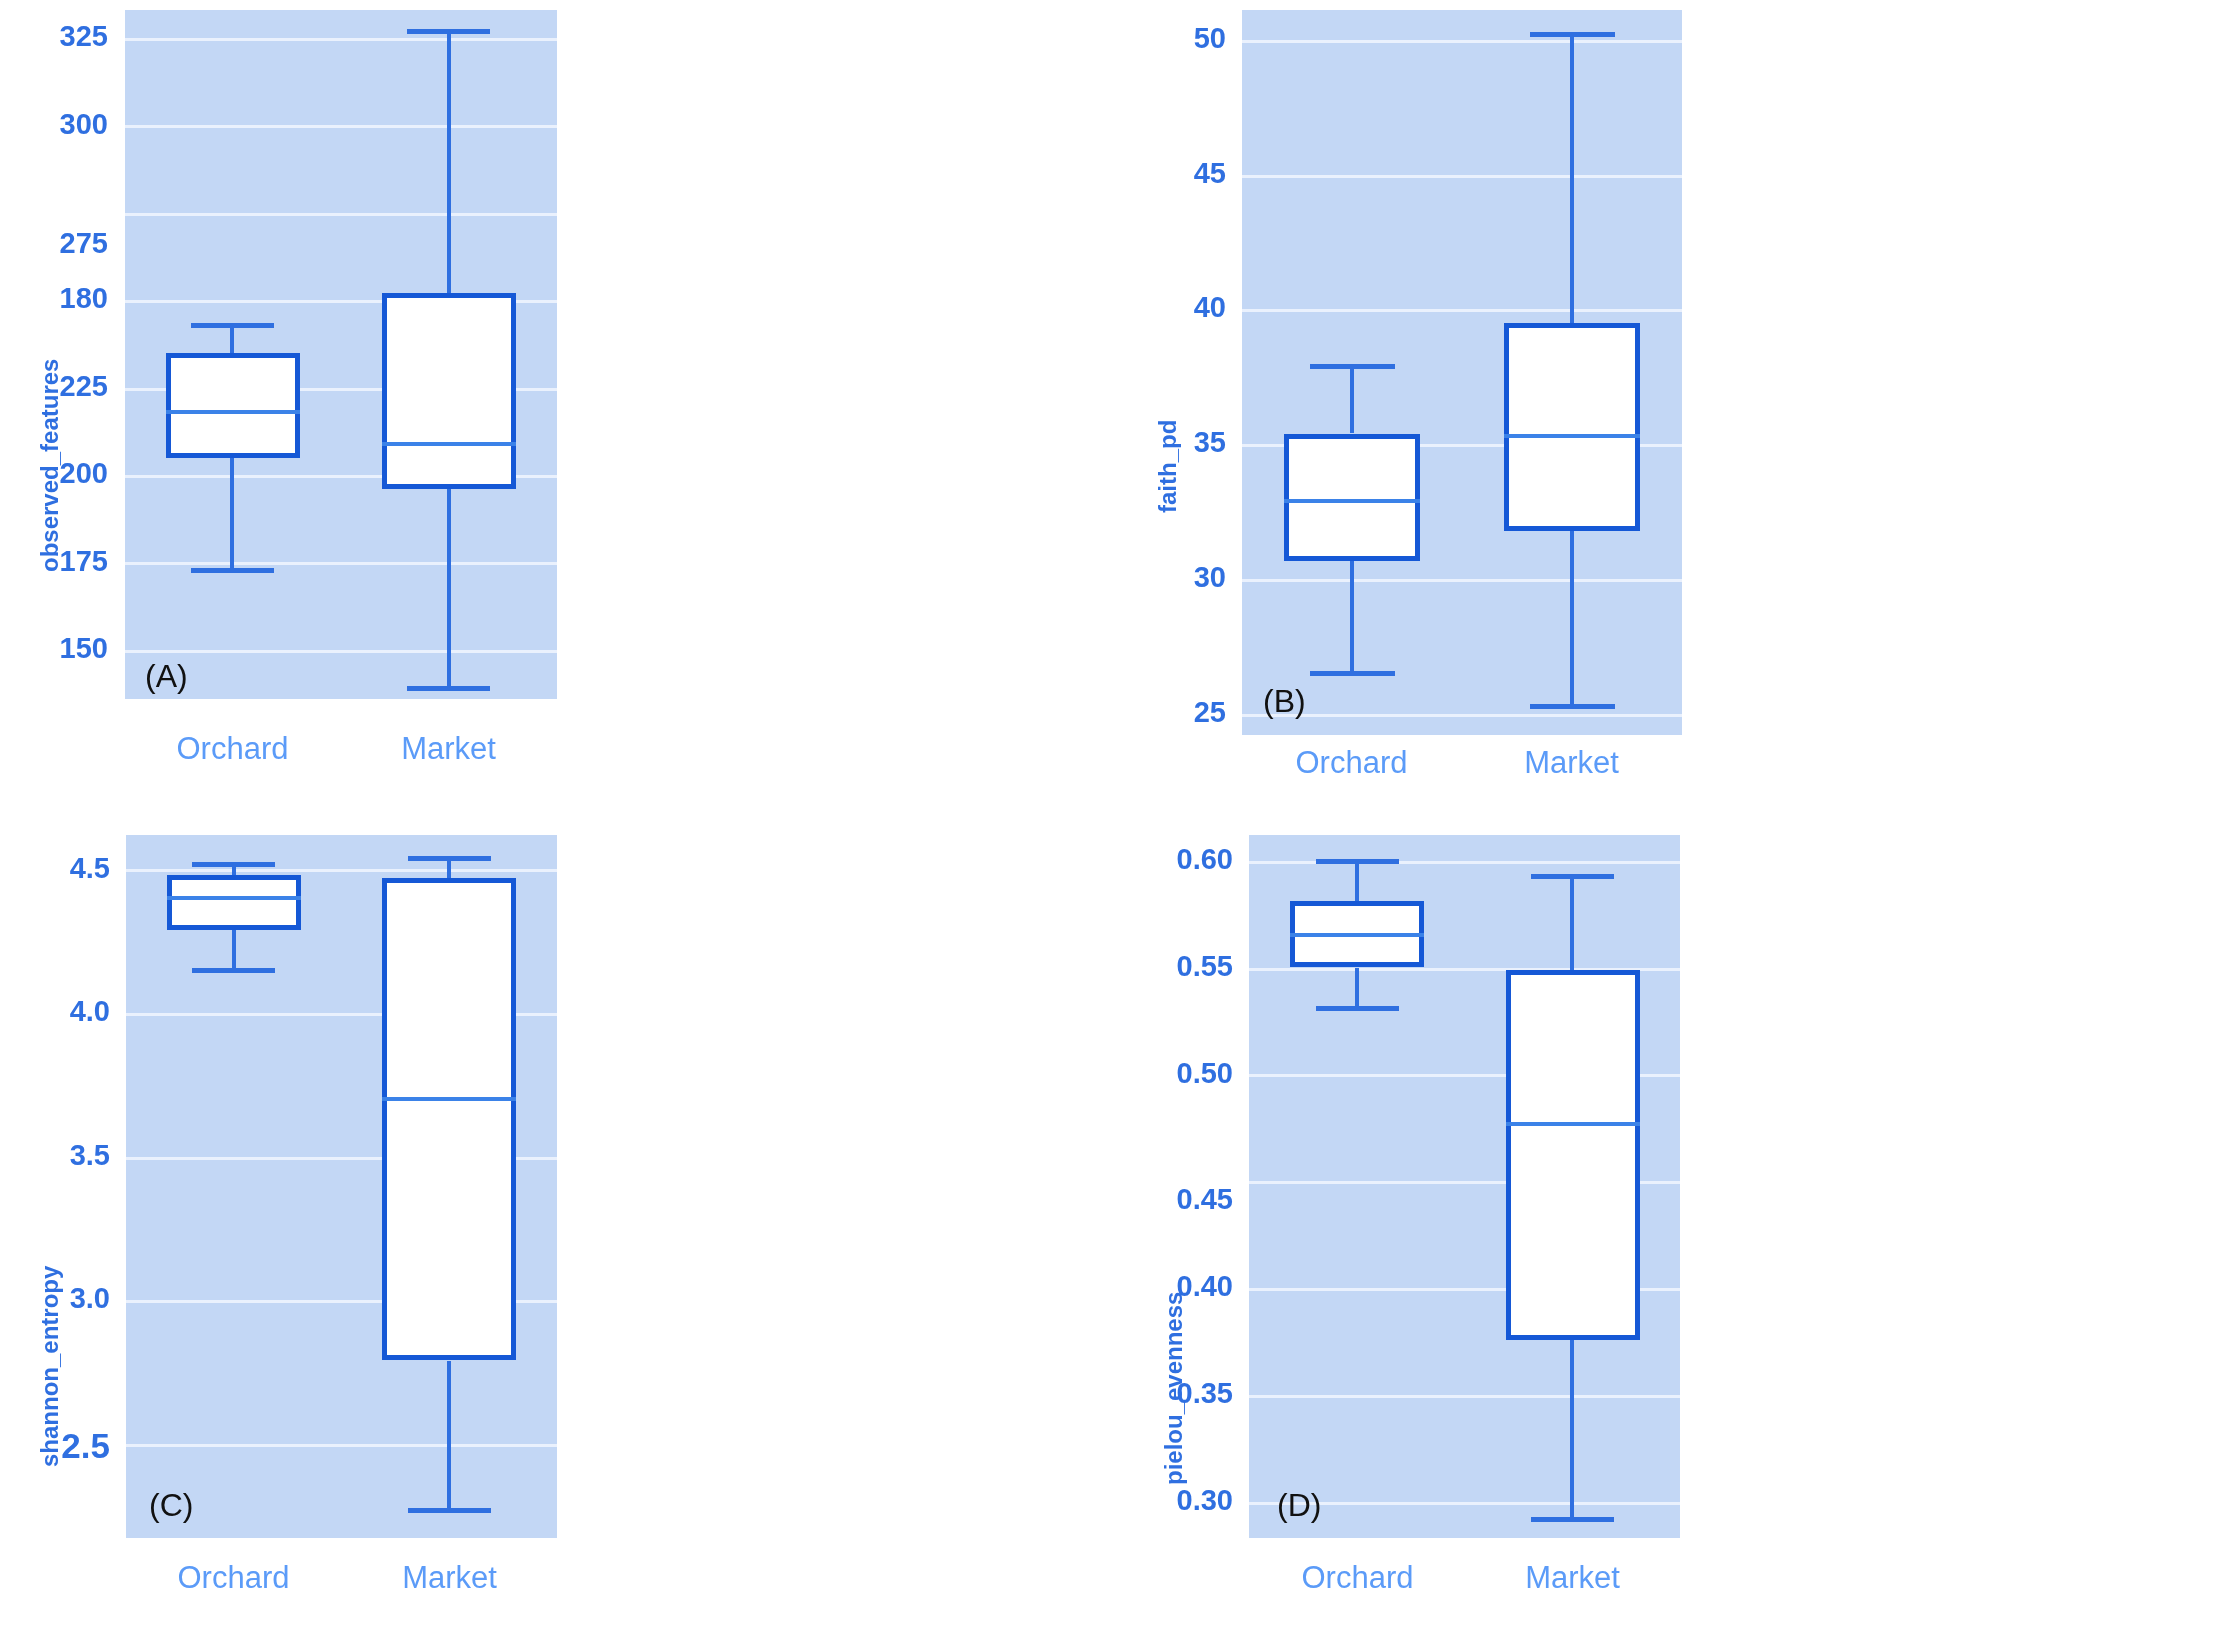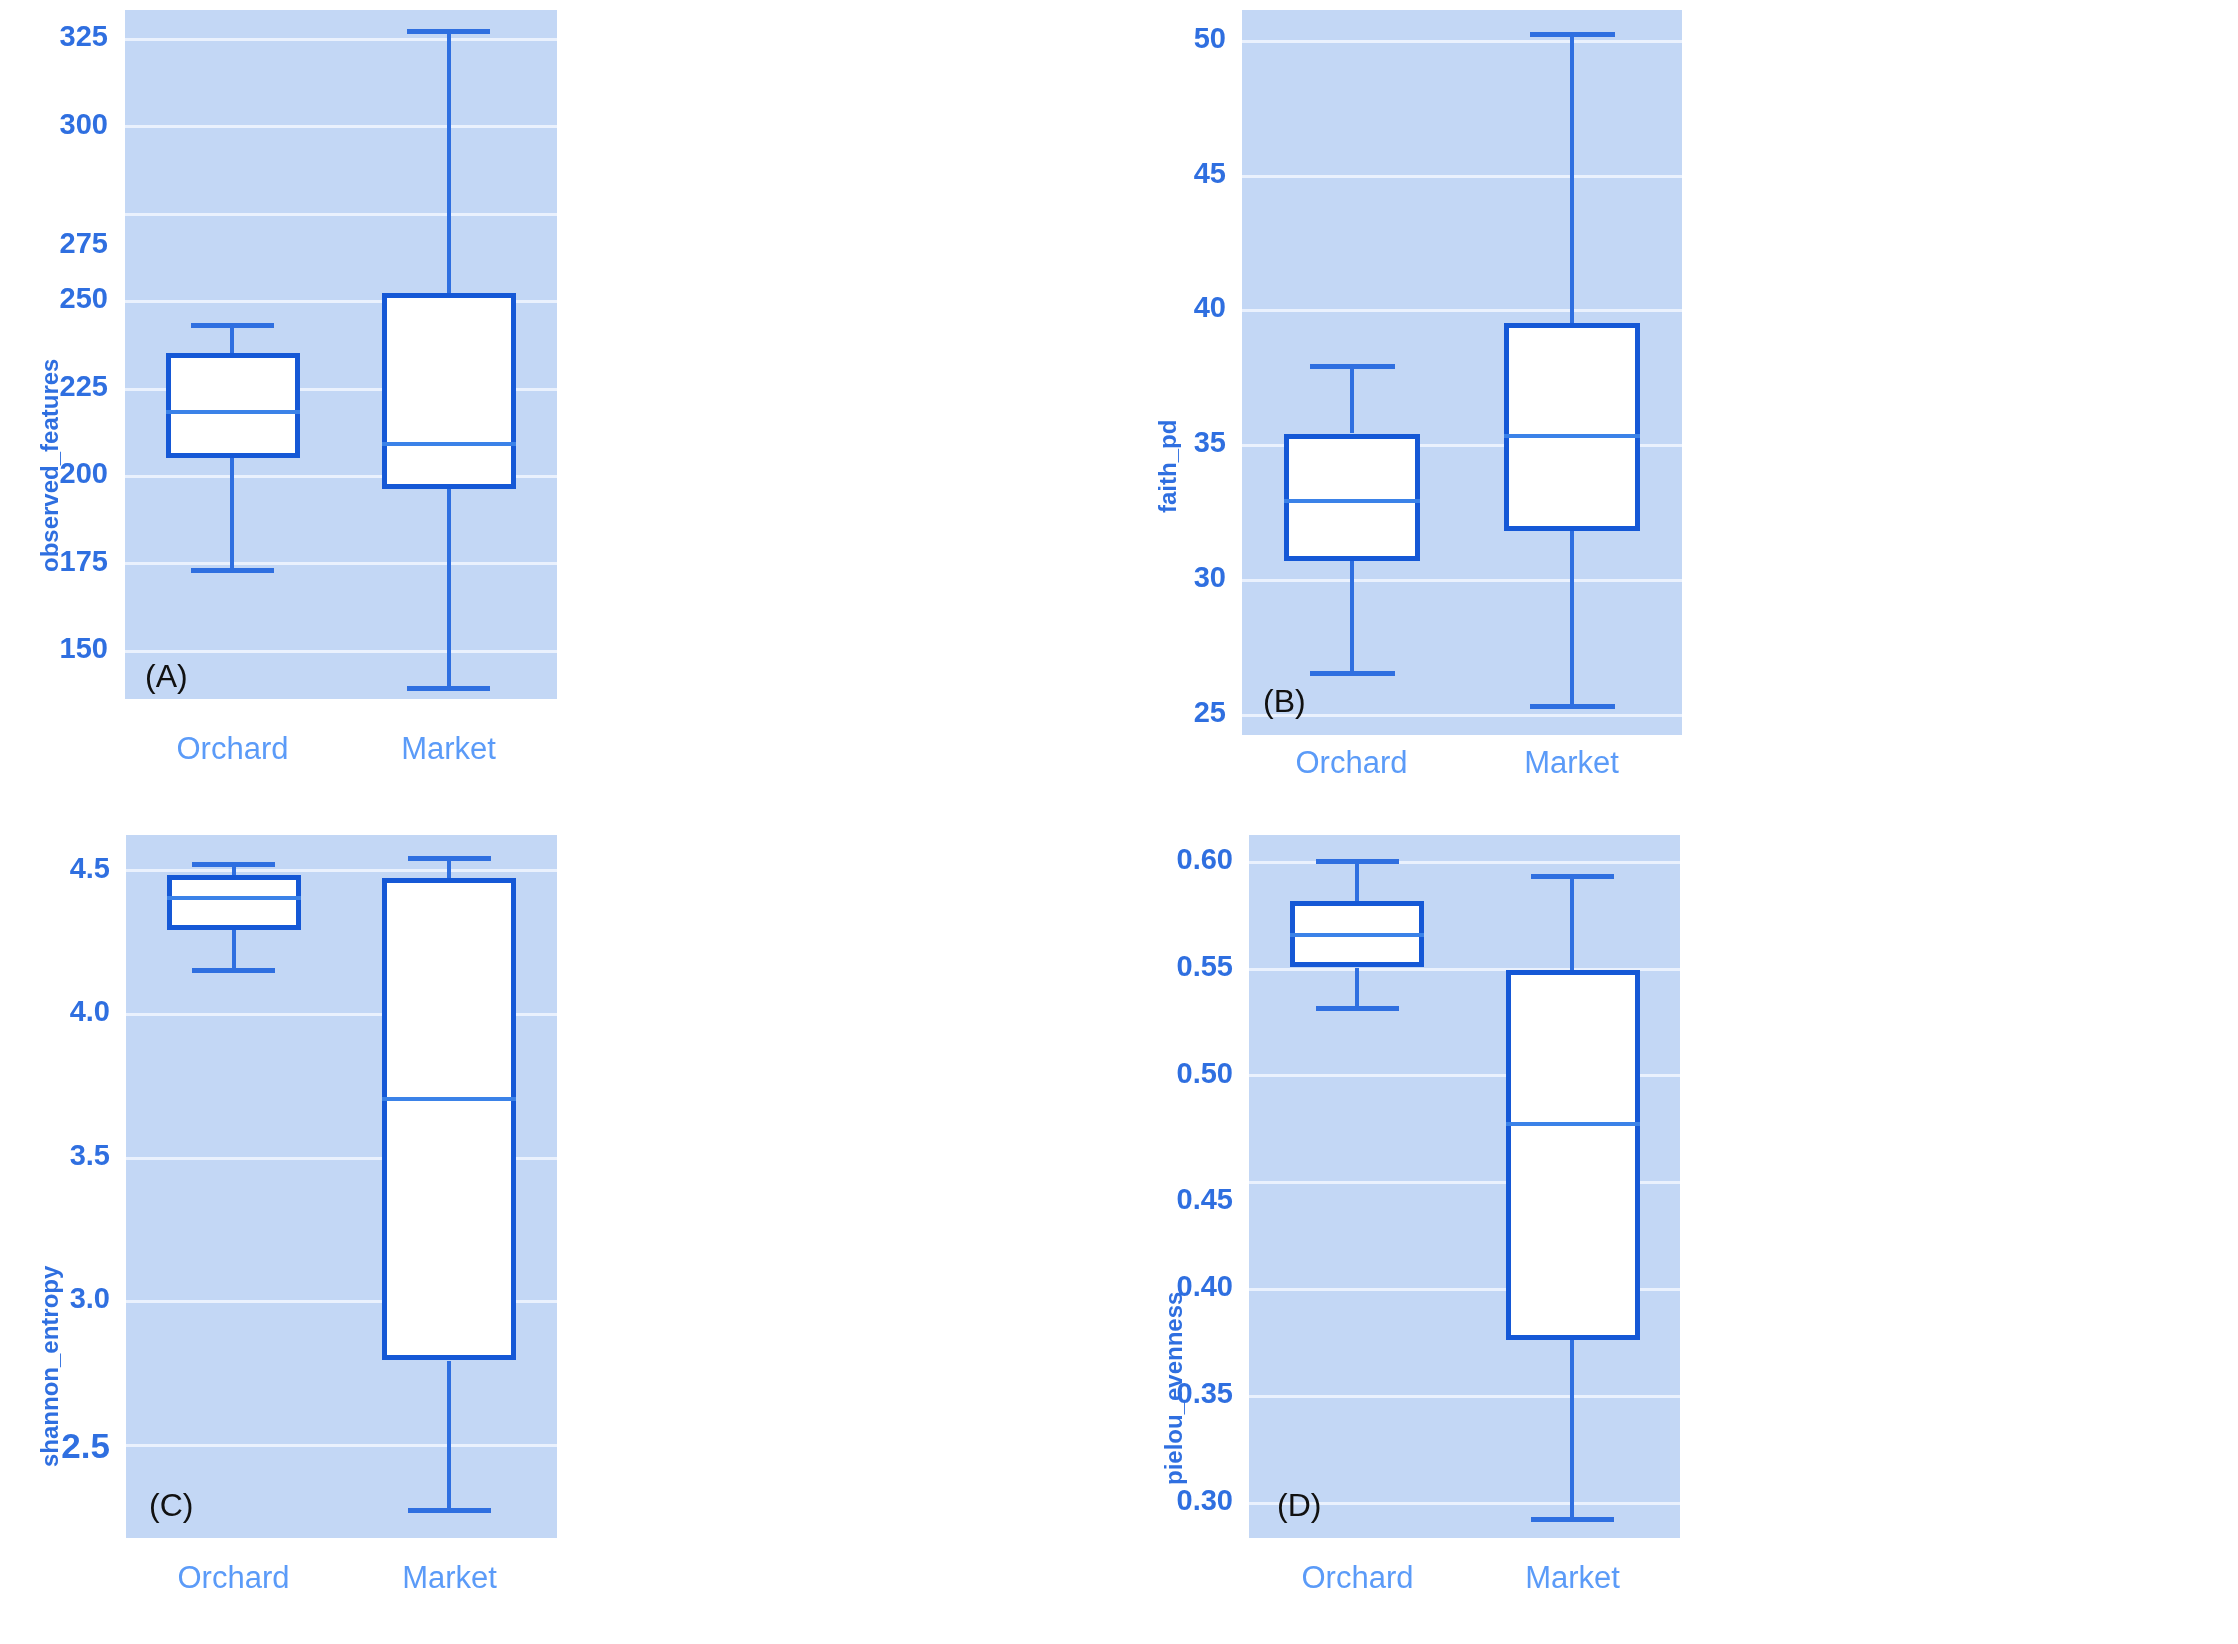--- a/index.html
+++ b/index.html
@@ -41,21 +41,21 @@
         <div class="gridline" style="top: 378px; background: rgb(234, 241, 253);"></div>
         <div class="gridline" style="top: 290px; background: rgb(234, 241, 253);"></div>
         <div class="gridline" style="top: 203px; background: rgb(234, 241, 253);"></div>
         <div class="gridline" style="top: 115px; background: rgb(234, 241, 253);"></div>
         <div class="gridline" style="top: 28px; background: rgb(234, 241, 253);"></div>
       </div>
       <div class="ytick" style="font-size: 29px; color: rgb(47, 111, 224); right: 0px; left: 0px; width: 108px; top: 634px;">150</div>
       <div class="ytick" style="font-size: 29px; color: rgb(47, 111, 224); right: 0px; left: 0px; width: 108px; top: 547px;">175</div>
       <div class="ytick" style="font-size: 29px; color: rgb(47, 111, 224); right: 0px; left: 0px; width: 108px; top: 459px;">200</div>
       <div class="ytick" style="font-size: 29px; color: rgb(47, 111, 224); right: 0px; left: 0px; width: 108px; top: 372px;">225</div>
-      <div class="ytick" style="font-size: 29px; color: rgb(47, 111, 224); right: 0px; left: 0px; width: 108px; top: 284px;">250</div>
+      <div class="ytick" style="font-size: 29px; color: rgb(47, 111, 224); right: 0px; left: 0px; width: 108px; top: 284px;">180</div>
       <div class="ytick" style="font-size: 29px; color: rgb(47, 111, 224); right: 0px; left: 0px; width: 108px; top: 197px; margin-top: 32px;">275</div>
       <div class="ytick" style="font-size: 29px; color: rgb(47, 111, 224); right: 0px; left: 0px; width: 108px; top: 110px;">300</div>
       <div class="ytick" style="font-size: 29px; color: rgb(47, 111, 224); right: 0px; left: 0px; width: 108px; top: 22px;">325</div>
       <div class="ylabel" style="font-size: 24px; color: rgb(47, 111, 224); left: 38px; top: 572px;">observed_features</div>
       <div class="panel-tag" style="font-size: 32px; color: rgb(17, 17, 17); left: 145px; top: 660px;">(A)</div>
       <div class="bx">
         <div class="whisk-line" style="left: 230px; top: 325px; height: 28px; background: rgb(47, 111, 224);"></div>
         <div class="whisk-line" style="left: 230px; top: 458px; height: 112px; background: rgb(47, 111, 224);"></div>
         <div class="cap" style="left: 191px; width: 83px; top: 323px; background: rgb(47, 111, 224);"></div>
         <div class="cap" style="left: 191px; width: 83px; top: 568px; background: rgb(47, 111, 224);"></div>

